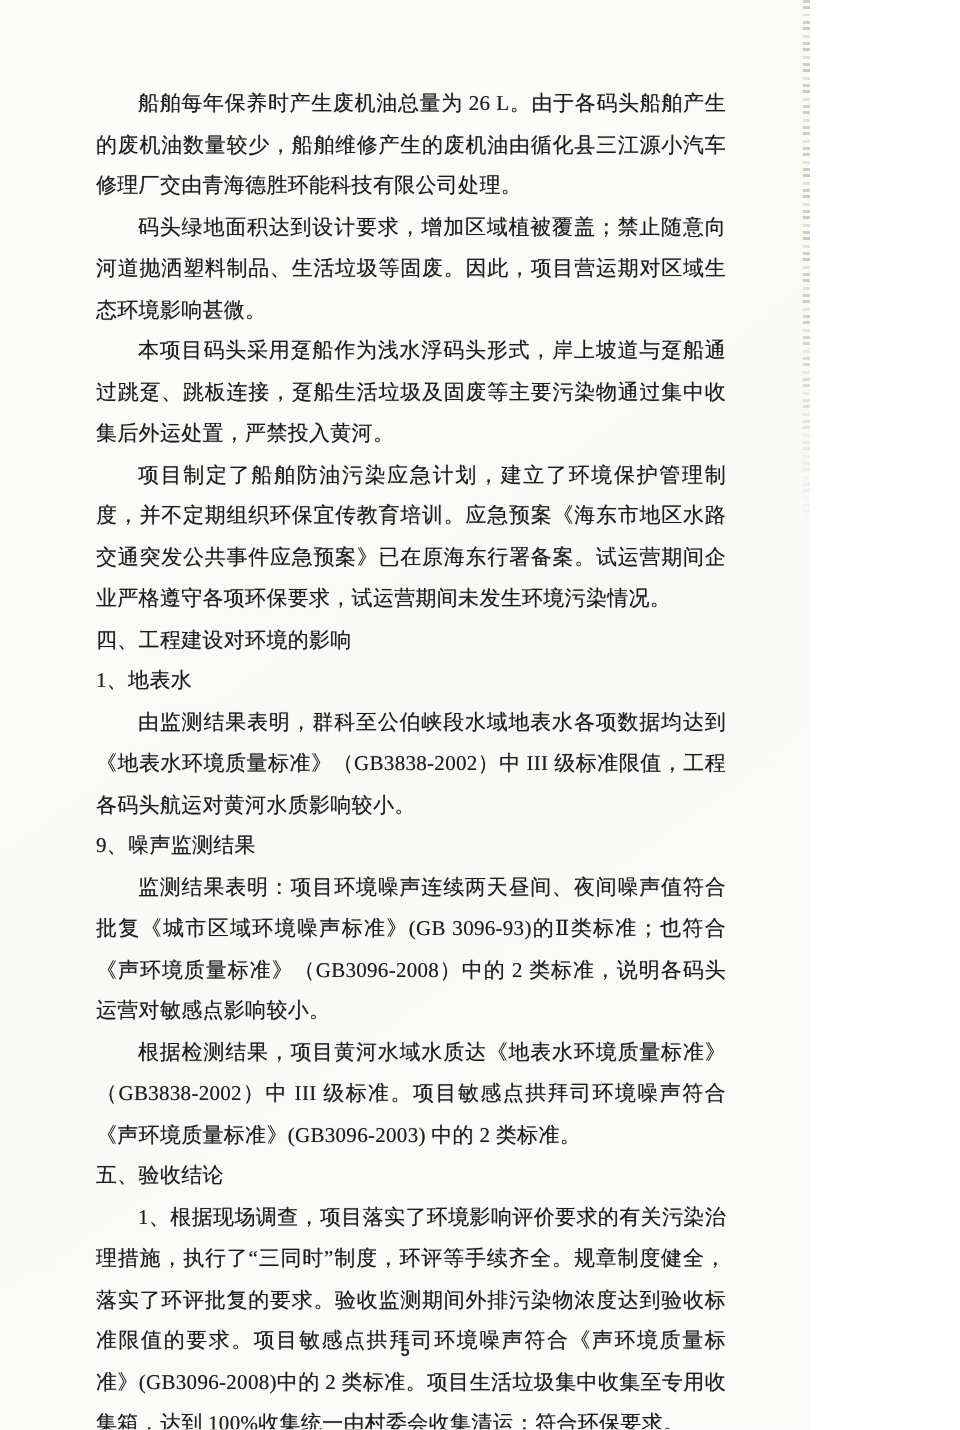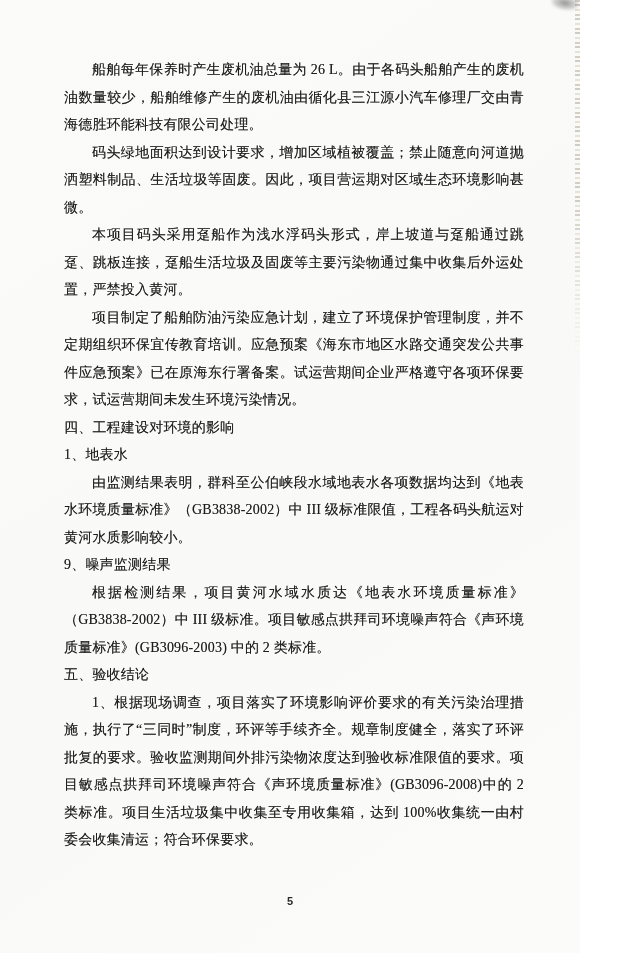--- a/index.html
+++ b/index.html
@@ -8,21 +8,20 @@
     background: #ffffff;
   }
   .page {
     position: relative;
     width: 540px;
     height: 953px;
     overflow: hidden;
     background: linear-gradient(145deg, #fbfbf9 0%, #f9f9f7 55%, #fbfbfa 100%);
     font-family: "Liberation Serif", "DejaVu Serif", serif;
     color: #1d1d1d;
-    padding-left: 40px;
   }
   .content {
     position: absolute;
     left: 64px;
     right: 56px;
     top: 56px;
     font-size: 14px;
     line-height: 27.5px;
     text-align: justify;
     text-shadow: 0 0 0.5px rgba(25,25,25,0.55);
@@ -100,20 +99,21 @@
 
   <div class="content">
     <p class="p">船舶每年保养时产生废机油总量为 26 L。由于各码头船舶产生的废机油数量较少，船舶维修产生的废机油由循化县三江源小汽车修理厂交由青海德胜环能科技有限公司处理。</p>
     <p class="p">码头绿地面积达到设计要求，增加区域植被覆盖；禁止随意向河道抛洒塑料制品、生活垃圾等固废。因此，项目营运期对区域生态环境影响甚微。</p>
     <p class="p">本项目码头采用趸船作为浅水浮码头形式，岸上坡道与趸船通过跳趸、跳板连接，趸船生活垃圾及固废等主要污染物通过集中收集后外运处置，严禁投入黄河。</p>
     <p class="p">项目制定了船舶防油污染应急计划，建立了环境保护管理制度，并不定期组织环保宜传教育培训。应急预案《海东市地区水路交通突发公共事件应急预案》已在原海东行署备案。试运营期间企业严格遵守各项环保要求，试运营期间未发生环境污染情况。</p>
     <div class="h bold">四、工程建设对环境的影响</div>
     <div class="h">1、地表水</div>
     <p class="p">由监测结果表明，群科至公伯峡段水域地表水各项数据均达到《地表水环境质量标准》（GB3838-2002）中 III 级标准限值，工程各码头航运对黄河水质影响较小。</p>
     <div class="h bold">9、噪声监测结果</div>
+    <p class="p">监测结果表明：项目环境噪声连续两天昼间、夜间噪声值符合批复《城市区域环境噪声标准》(GB 3096-93)的Ⅱ类标准；也符合《声环境质量标准》（GB3096-2008）中的 2 类标准，说明各码头运营对敏感点影响较小。</p>
     <p class="p">根据检测结果，项目黄河水域水质达《地表水环境质量标准》（GB3838-2002）中 III 级标准。项目敏感点拱拜司环境噪声符合《声环境质量标准》(GB3096-2003) 中的 2 类标准。</p>
     <div class="h bold gap">五、验收结论</div>
     <p class="p">1、根据现场调查，项目落实了环境影响评价要求的有关污染治理措施，执行了“三同时”制度，环评等手续齐全。规章制度健全，落实了环评批复的要求。验收监测期间外排污染物浓度达到验收标准限值的要求。项目敏感点拱拜司环境噪声符合《声环境质量标准》(GB3096-2008)中的 2 类标准。项目生活垃圾集中收集至专用收集箱，达到 100%收集统一由村委会收集清运；符合环保要求。</p>
   </div>
 
   <div class="pagenum">5</div>
 
   <div class="scan-edge"></div>
   <div class="scan-smudge"></div>
   <div class="scan-smudge-2"></div>

